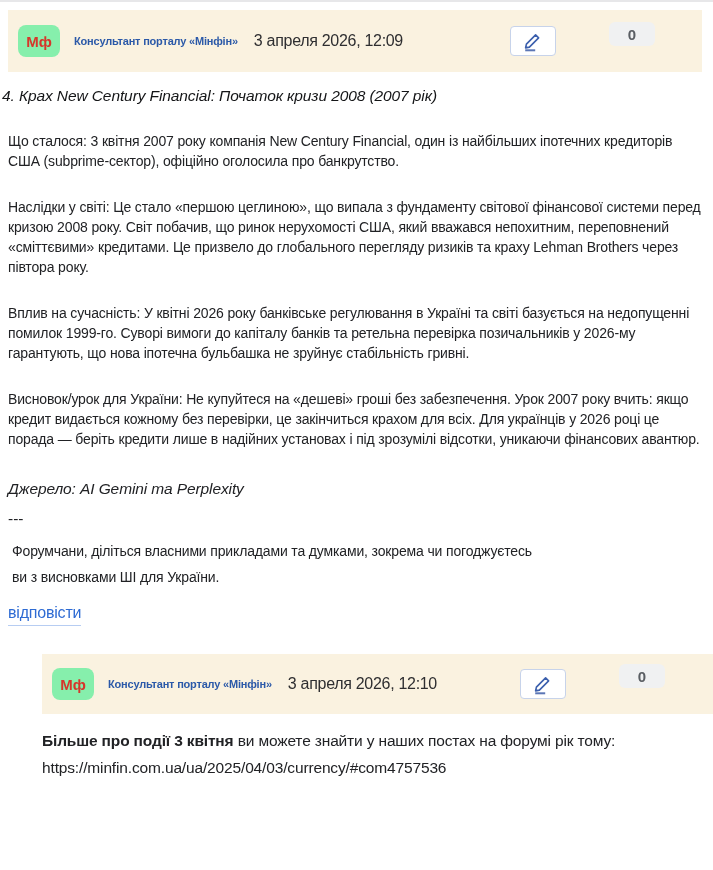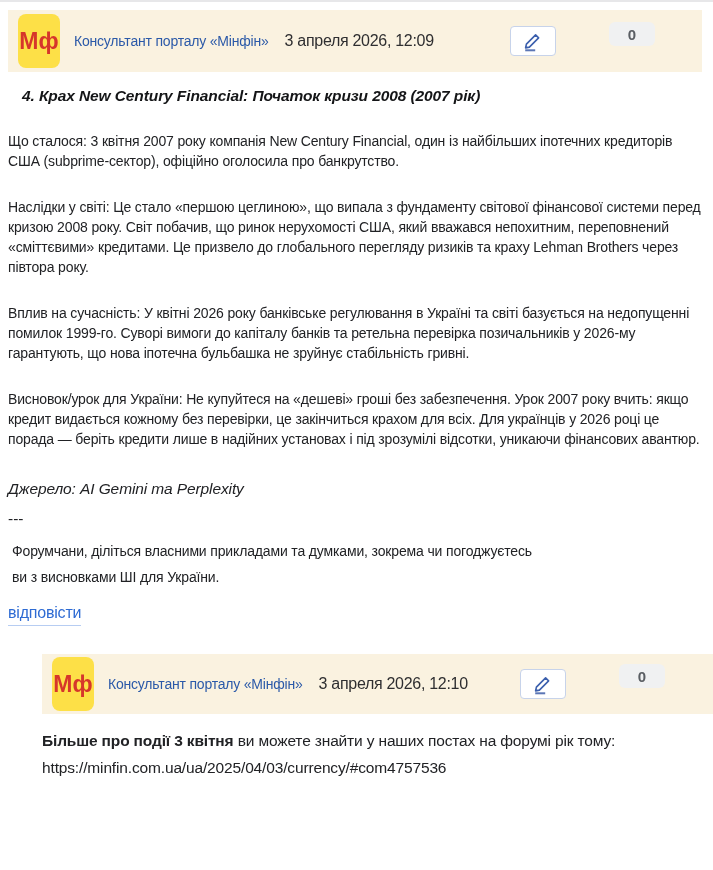--- a/index.html
+++ b/index.html
@@ -16,34 +16,34 @@
 
   .comment-header {
     display: flex;
     align-items: center;
     background: #faf2e0;
     height: 62px;
     margin: 8px 11px 0 8px;
     padding-left: 10px;
   }
   .avatar {
-    width: 42px; height: 54px;
-    background: #fde047;
+    width: 42px; height: 32px;
+    background: #86efac;
     border-radius: 8px;
     display: flex; align-items: center; justify-content: center;
     color: #d6362b;
     font-weight: 700;
-    font-size: 23px;
+    font-size: 15px;
     cursor: pointer;
     flex: 0 0 auto;
   }
   .author {
     color: #2b59a8;
-    font-weight: 400;
-    font-size: 14px;
+    font-weight: 700;
+    font-size: 11px;
     margin-left: 14px;
     text-decoration: none;
     letter-spacing: -0.2px;
     white-space: nowrap;
     cursor: pointer;
   }
   .date {
     color: #2e2e30;
     font-size: 16px;
     margin-left: 16px;
@@ -70,23 +70,23 @@
     font-size: 15px;
     display: flex; align-items: center; justify-content: center;
     align-self: flex-start;
     margin-top: 12px;
     margin-left: 53px;
     margin-right: 47px;
     flex: 0 0 auto;
   }
 
   .post-title {
-    margin: 15px 8px 0 22px;
+    margin: 15px 8px 0 2px;
     font-style: italic;
-    font-weight: 700;
+    font-weight: 400;
     font-size: 15.5px;
     color: #141517;
     letter-spacing: -0.1px;
   }
   .para {
     margin: 26px 8px 0 8px;
     font-size: 14px;
     line-height: 20px;
     letter-spacing: -0.15px;
     max-width: 699px;

